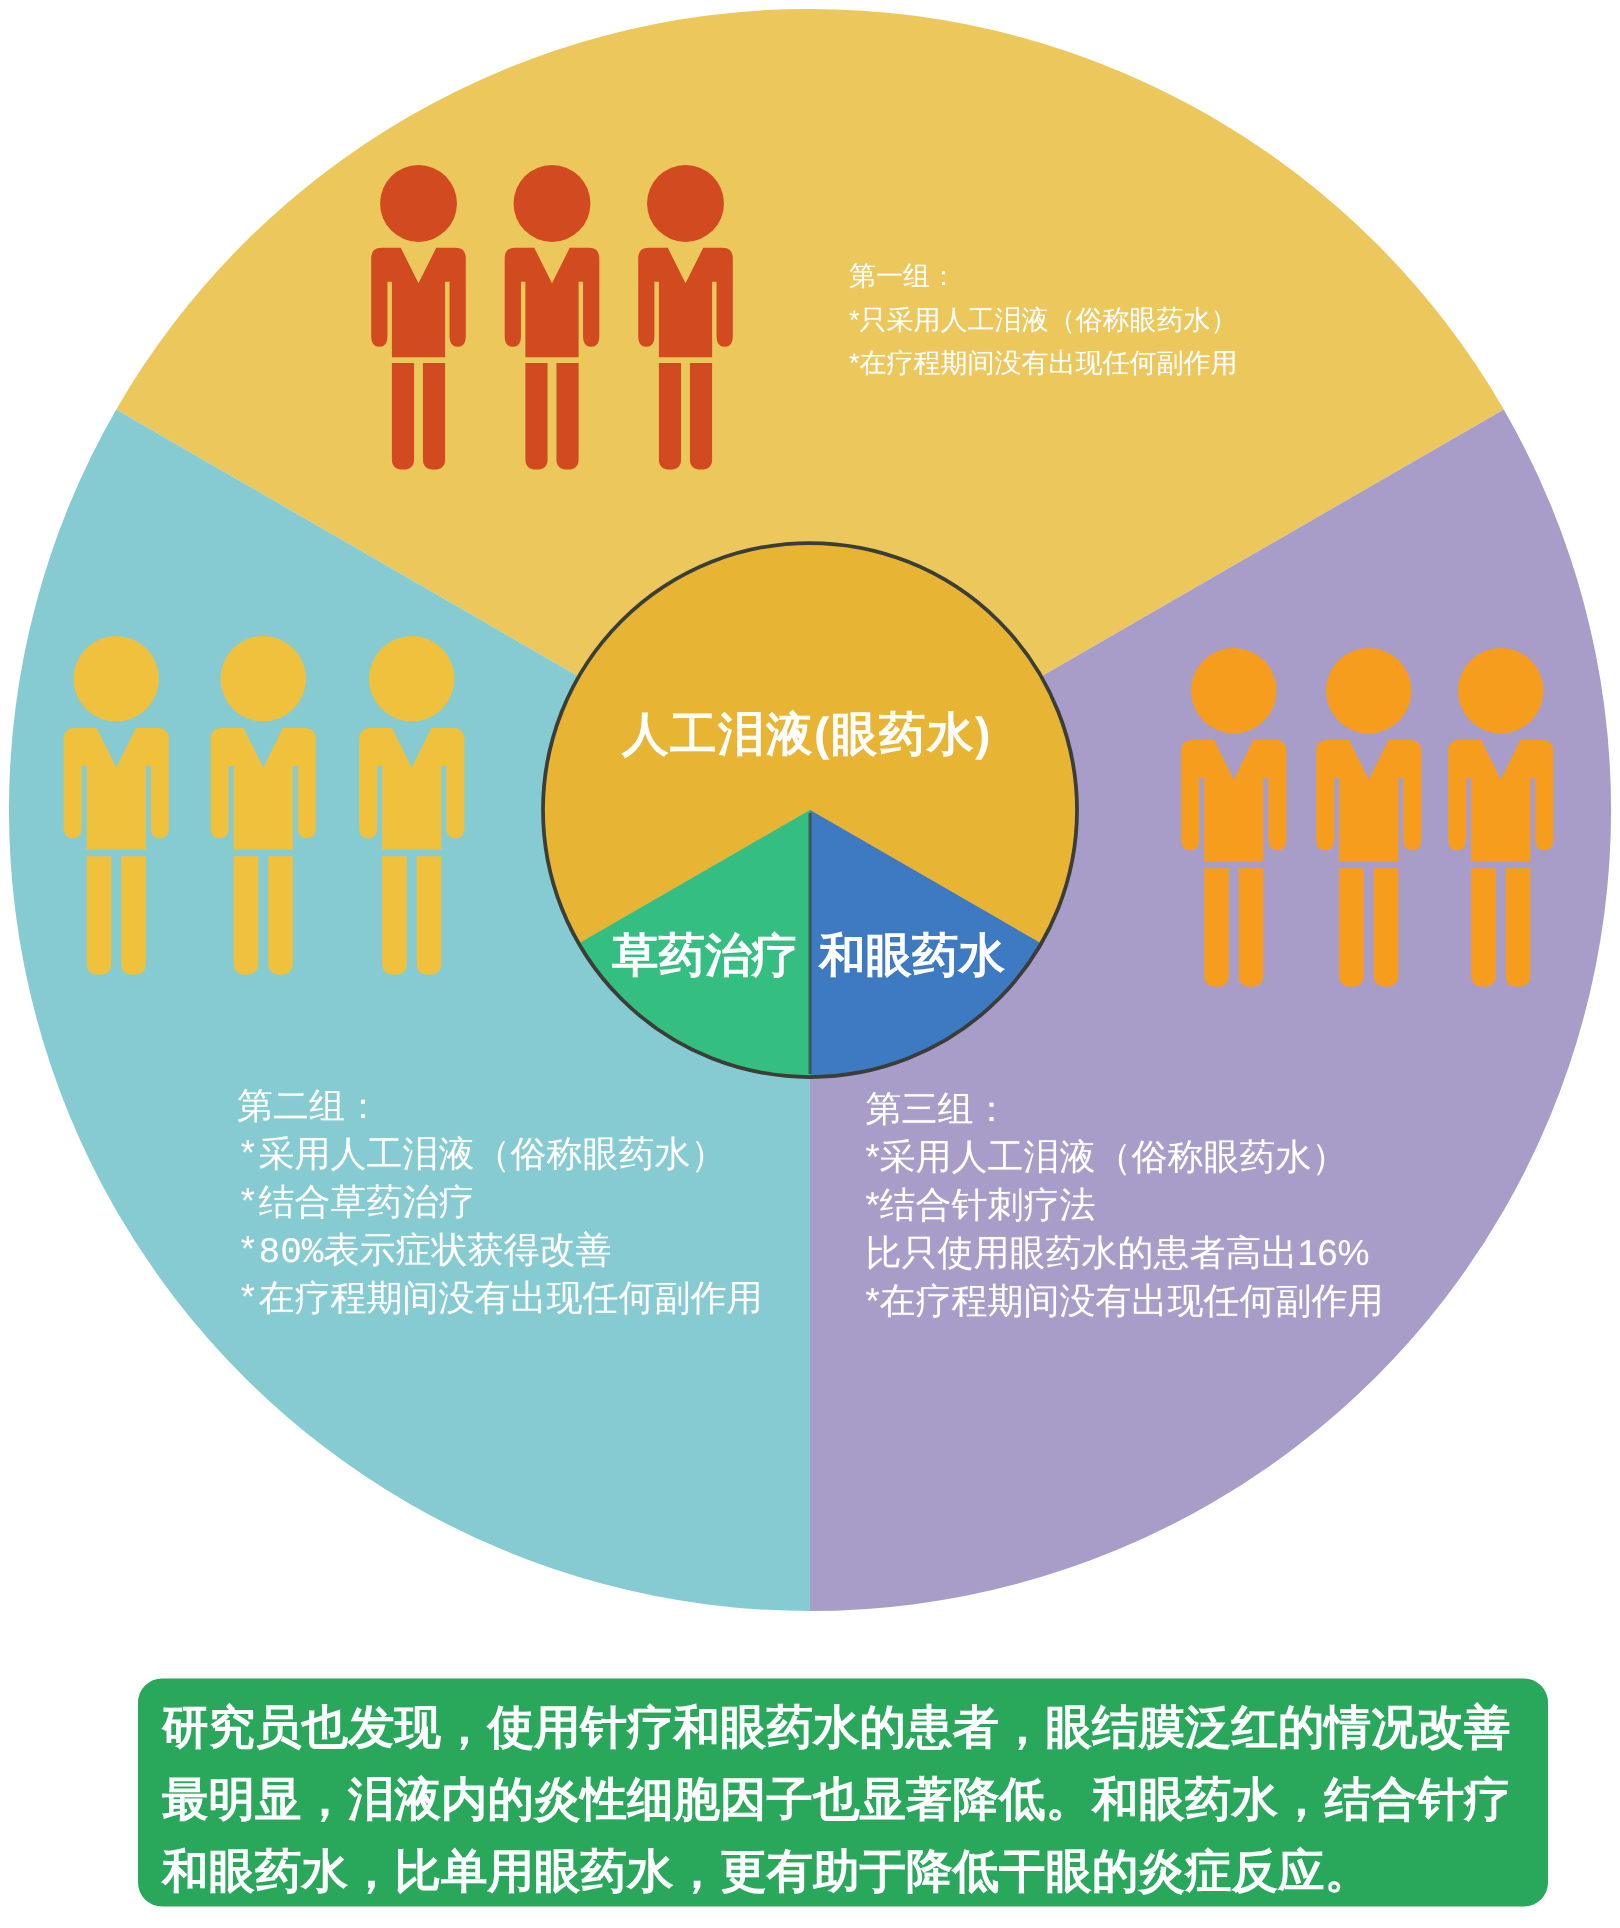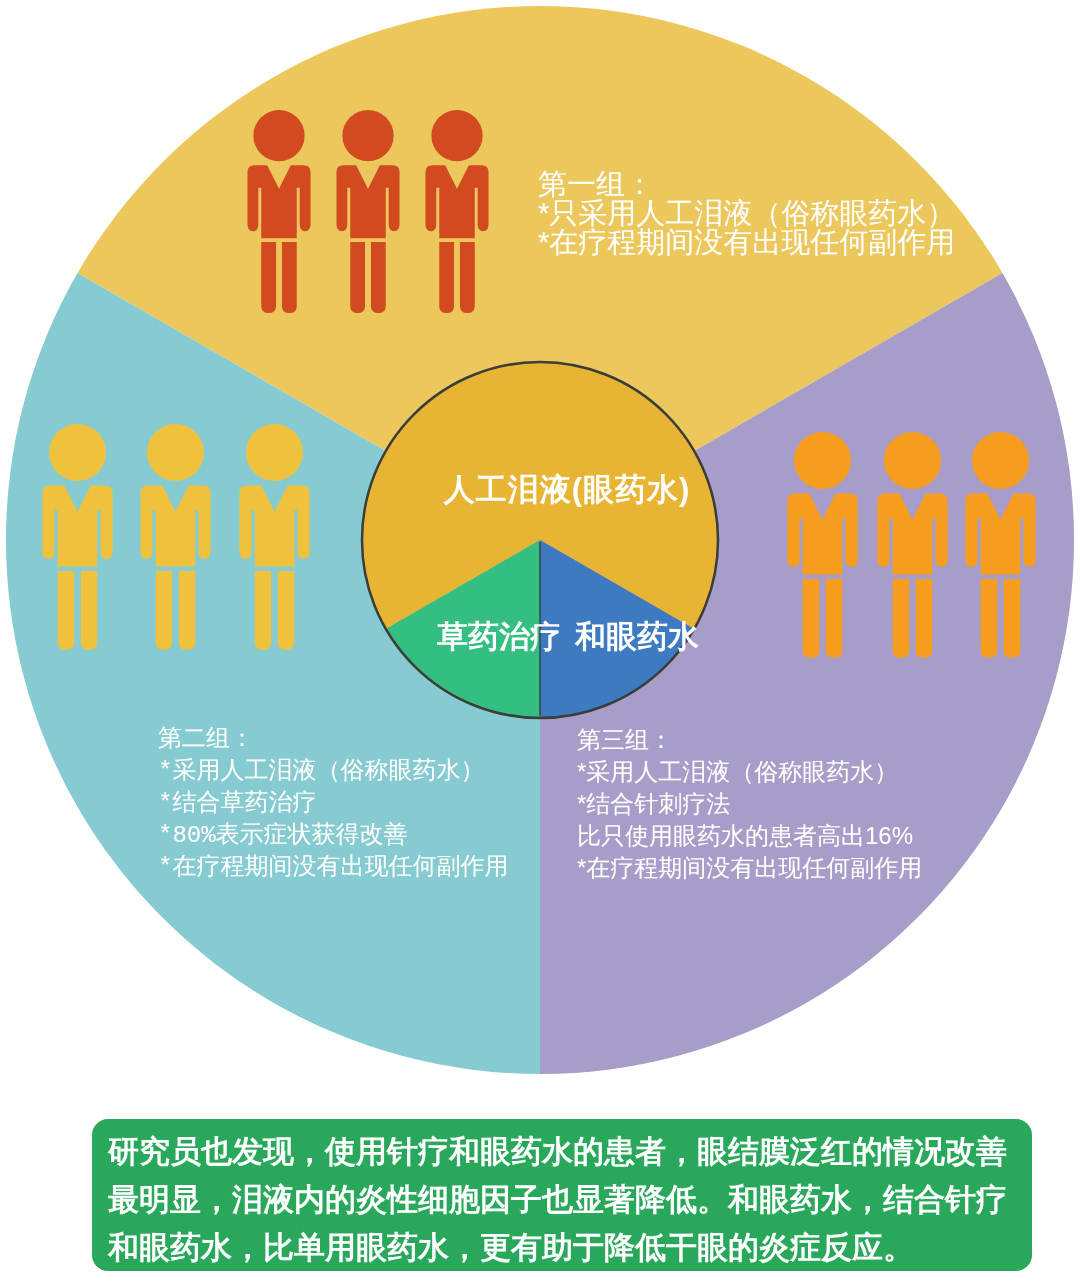--- a/index.html
+++ b/index.html
@@ -11,30 +11,29 @@
     font-family:"Liberation Sans", sans-serif;
   }
   #chart-svg{position:absolute;left:0;top:0;}
   .note{
     position:absolute;
     color:#ffffff;
     font-weight:500;
     text-shadow:0 0 1px rgba(255,255,255,.25);
     white-space:nowrap;
   }
-  #group1-note{left:538px;top:170px;font-size:29px;line-height:29px;}
+  #group1-note{left:566px;top:170px;font-size:18px;line-height:29px;}
   #group2-note{left:158px;top:724px;font-size:24px;line-height:32px;font-family:Liberation Mono, monospace;}
   #group3-note{left:577px;top:724px;font-size:24px;line-height:32px;}
   .pie-label{
     position:absolute;
     color:#ffffff;
     font-weight:bold;
     white-space:nowrap;
     transform:translate(-50%,-50%);
-    margin-left:29px;
   }
   #label-main{left:538px;top:490px;font-size:31px;letter-spacing:1px;}
   #label-herbal{left:470px;top:637px;font-size:31px;}
   #label-acu{left:608px;top:637px;font-size:31px;}
   #footer-box{
     position:absolute;
     left:92px;top:1119px;
     width:940px;height:152px;
     border-radius:16px;
     box-sizing:border-box;

